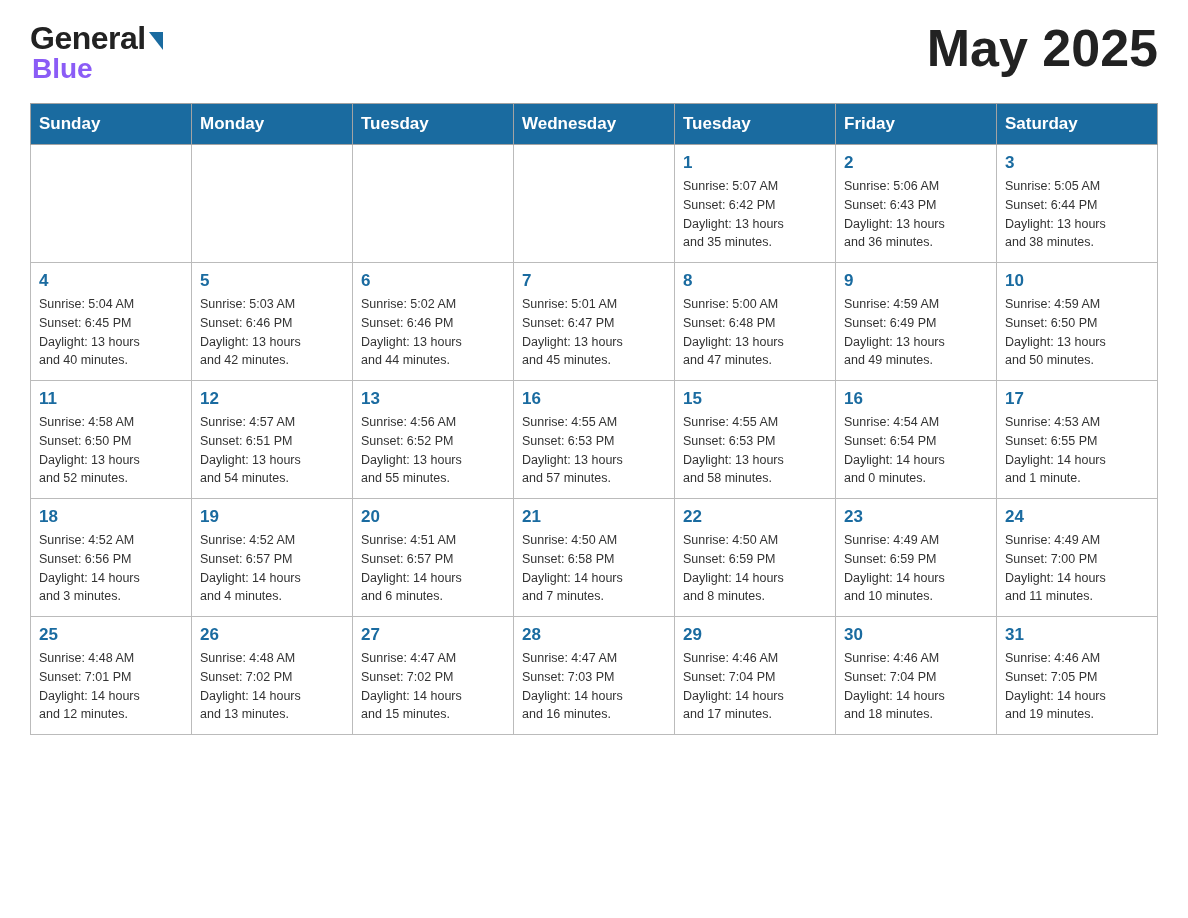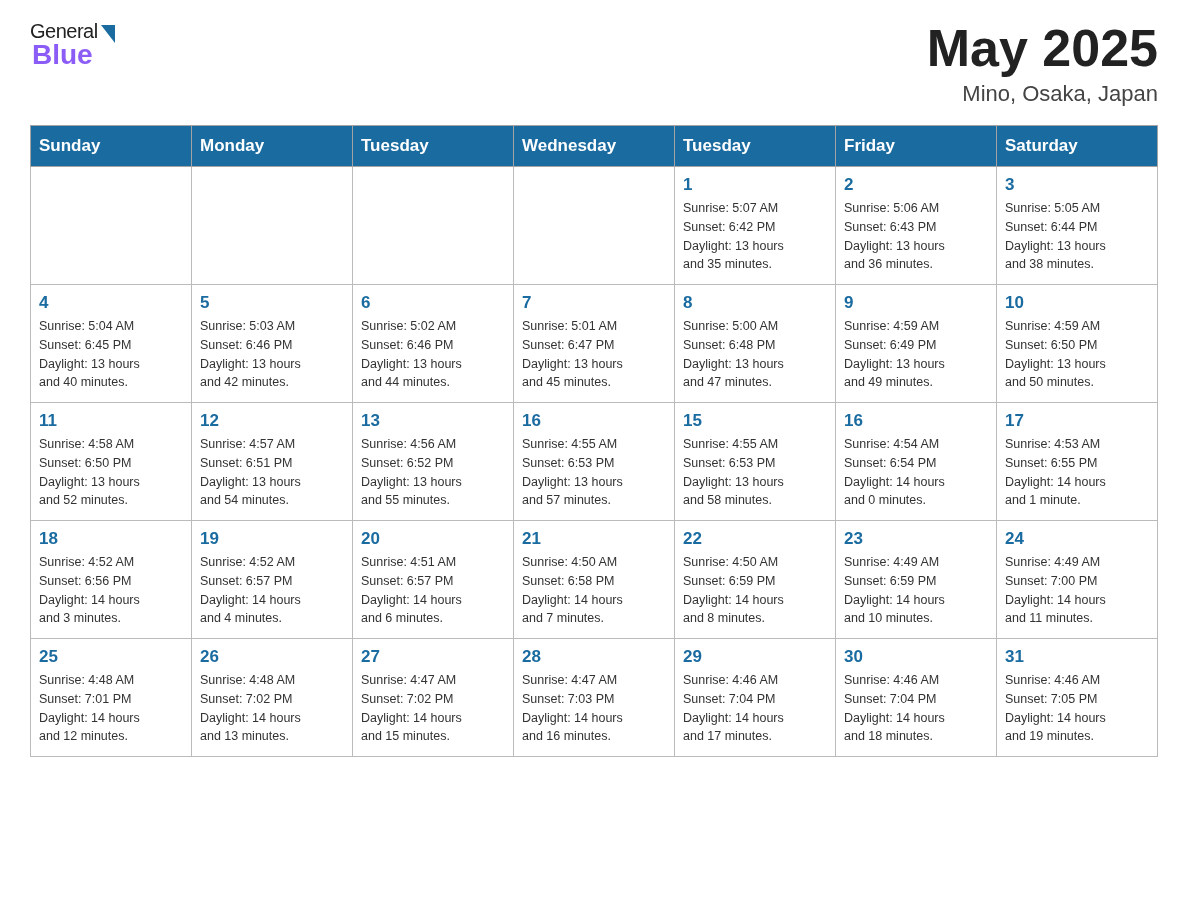--- a/index.html
+++ b/index.html
@@ -18,22 +18,22 @@
       margin-bottom: 18px;
     }
     .logo {
       display: flex;
       flex-direction: column;
       align-items: flex-start;
     }
     .logo-top {
       display: flex;
       align-items: center;
-      font-size: 20px;
-      font-weight: normal;
+      font-size: 32px;
+      font-weight: bold;
       color: #222;
       letter-spacing: -0.5px;
     }
     .logo-general { color: #222; }
     .logo-arrow {
       width: 0;
       height: 0;
       border-left: 14px solid transparent;
       border-right: 0px solid transparent;
       border-top: 18px solid #1a6ba0;
@@ -108,21 +108,20 @@
 <div class="header">
   <div class="logo">
     <div class="logo-top">
       <span class="logo-general">General</span>
       <span class="logo-arrow"></span>
     </div>
     <span class="logo-blue">Blue</span>
   </div>
   <div class="title-block">
     <div class="calendar-title">May 2025</div>
-    <div class="calendar-subtitle">Mino, Osaka, Japan</div>
   </div>
 </div>
 
 <table>
   <thead>
     <tr>
         <th>Sunday</th>
         <th>Monday</th>
         <th>Tuesday</th>
         <th>Wednesday</th>

